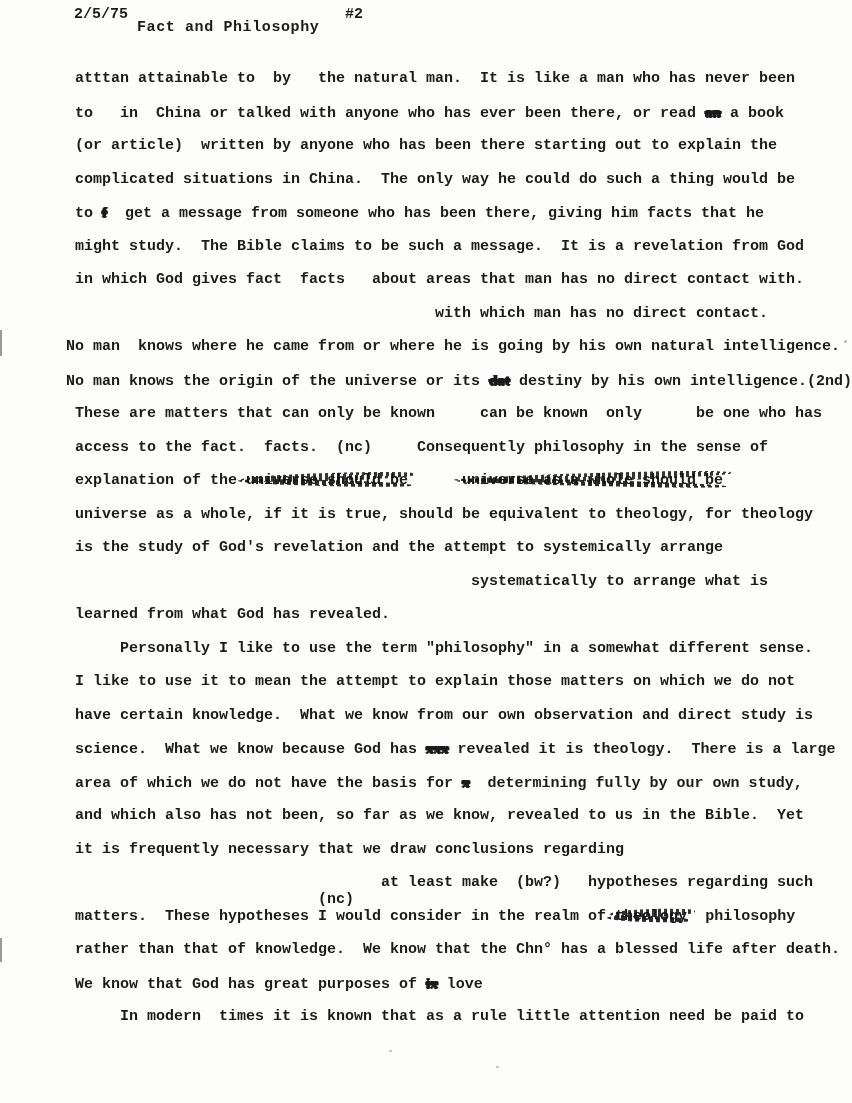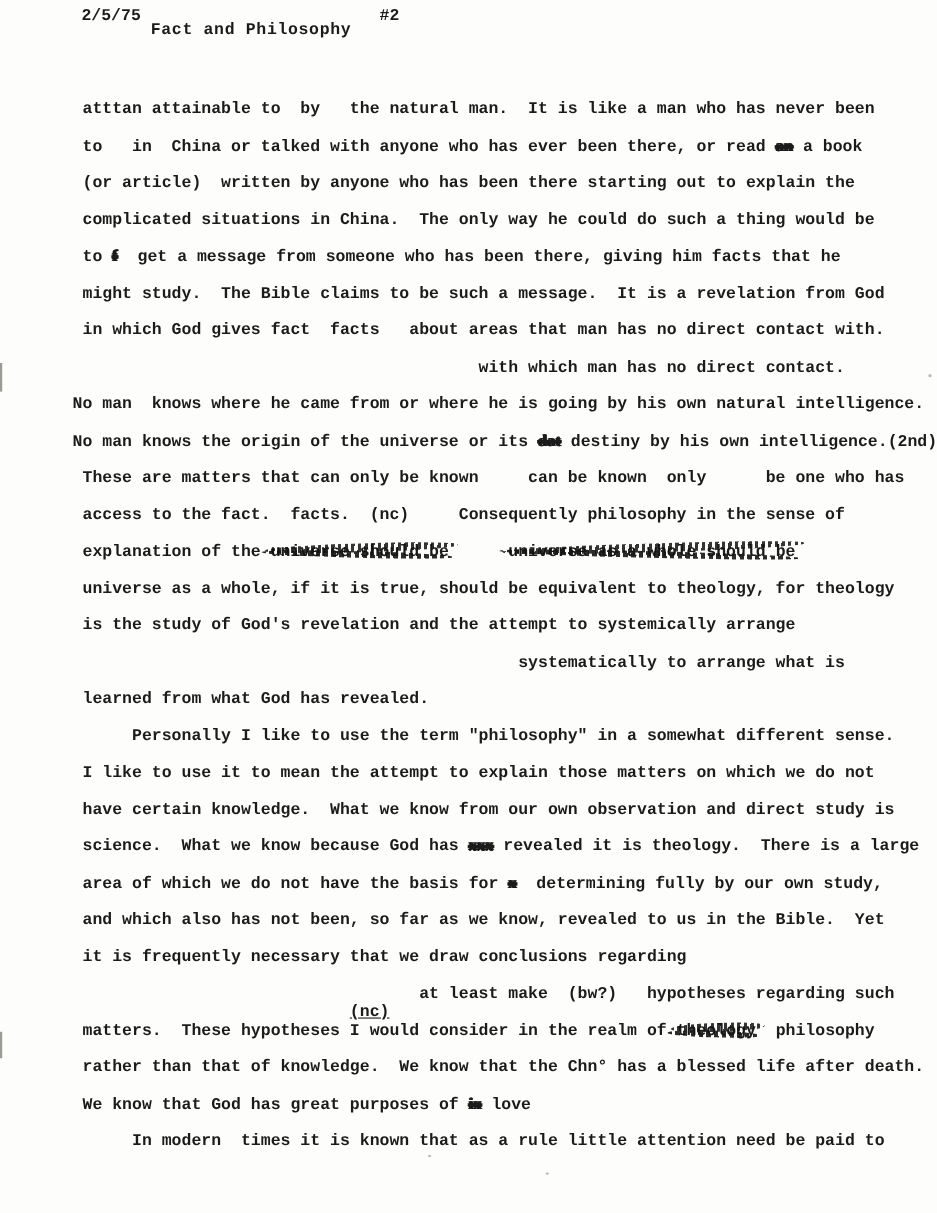--- a/index.html
+++ b/index.html
@@ -15,21 +15,20 @@
   .header { position:absolute; top:6px; left:0; height:22px; width:100%; font-size:15px; }
   .header span { position:absolute; white-space:pre;text-align:center; }
   .hdr-date  { left:74px; }
   .hdr-title { left:137px; letter-spacing:0.6px;margin-top:13px; }
   .hdr-num   { left:345px; }
 
   .doc-body {
     position:absolute; top:62px; left:75px; right:6px;
     font-size:15px; line-height:33.5px;
     white-space:pre;
-    margin-top:21px;
   }
   .line { position:relative; height:33.5px; }
 
   
   .struck {
     font-weight:900;
     text-decoration:line-through;
     text-decoration-thickness:2.5px;
     text-shadow:0.8px 0 0 currentColor, -0.8px 0 0 currentColor, 0 0.5px 0 currentColor;
     font-family:Liberation Serif, serif;
@@ -42,21 +41,21 @@
     background:repeating-linear-gradient(97deg, rgba(17,17,17,0.85) 0 3px, transparent 3px 6px);
     transform:rotate(-1.6deg); border-radius:50% 40% 50% 45%;
   }
   .scribble::after {
     content:""; position:absolute; left:-8px; right:-4px; top:8px; height:6px;
     background:repeating-linear-gradient(83deg, rgba(20,20,20,0.9) 0 4px, transparent 4px 7px);
     transform:rotate(1.3deg); border-radius:45% 55% 40% 50%;
   }
 
   
-  .note-raised { position:absolute; transform:translateY(-17px);text-decoration:underline; }
+  .note-raised { position:absolute; transform:translateY(-17px); }
 
   
   .edge-mark { position:absolute; background:#9a9a96; }
   .edge-1 { left:0; top:330px; width:2px; height:26px; }
   .edge-2 { left:0; top:938px; width:2px; height:24px; }
   .speck  { position:absolute; background:#b9b9b4; border-radius:50%; }
   .speck-1 { left:844px; top:340px; width:3px; height:3px; }
   .speck-2 { left:389px; top:1050px; width:3px; height:2px; }
   .speck-3 { left:496px; top:1066px; width:3px; height:2px; }
 </style>

